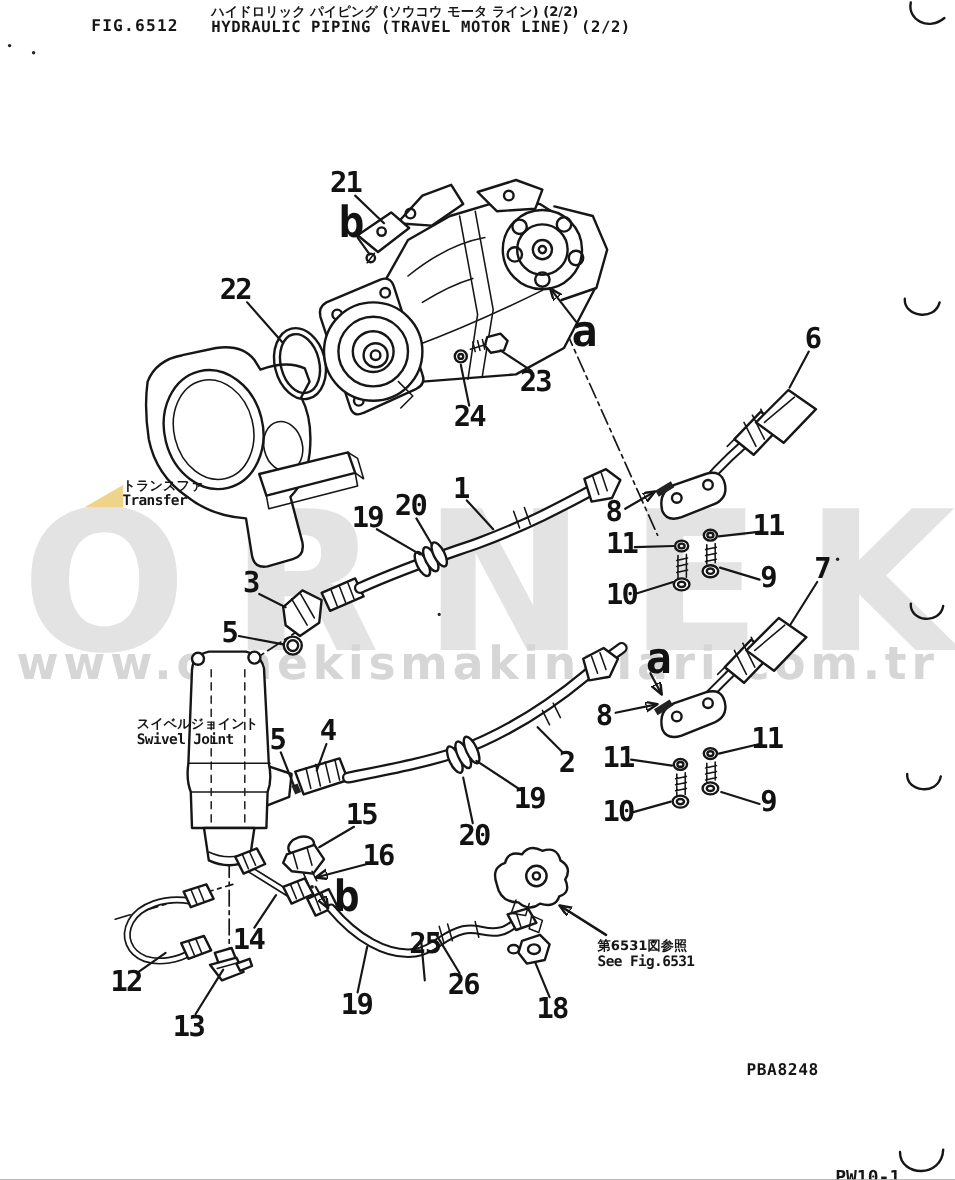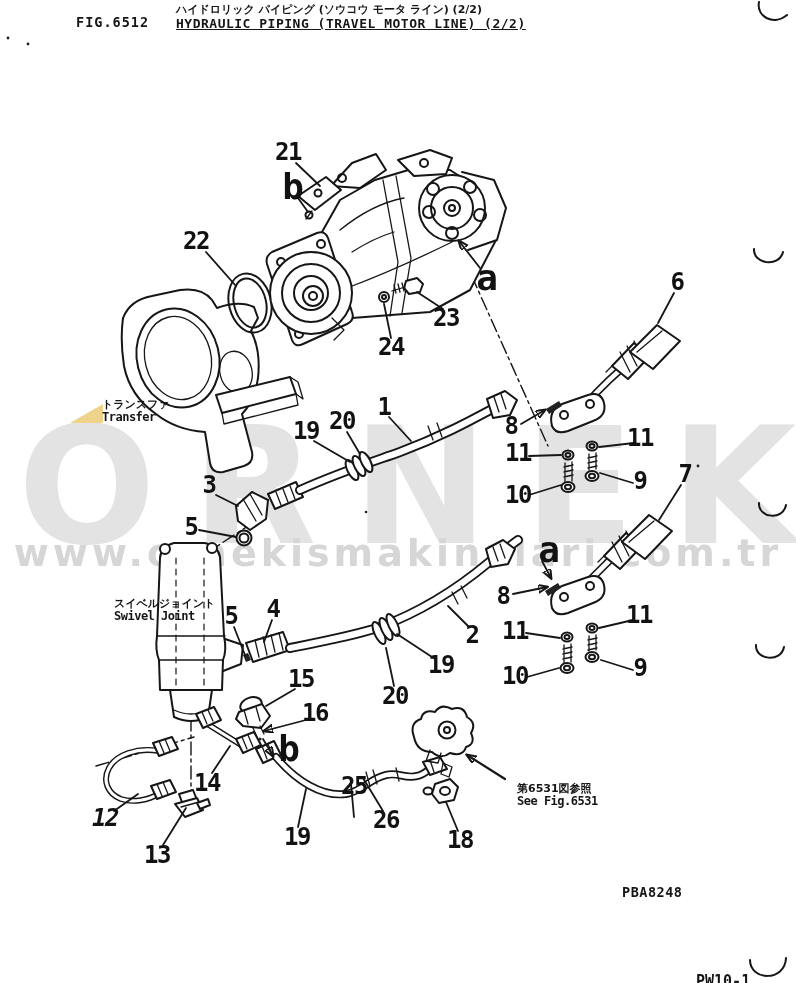--- a/index.html
+++ b/index.html
@@ -2,34 +2,34 @@
 <html><head>
 <meta charset="utf-8">
 <style>
   html,body{margin:0;padding:0;background:#888;}
   .page{position:relative;width:796px;height:983px;background:#ffffff;overflow:hidden;
         font-family:"DejaVu Sans Mono","Liberation Mono",monospace;color:#161616;}
   .abs{position:absolute;white-space:nowrap;}
   
   .hdr-fig{left:48px;top:14px;font-size:13.5px;font-weight:bold;letter-spacing:1px;margin-left:28px;}
   .hdr-jp{left:176px;top:2px;font-size:11px;font-weight:bold;font-family:"DejaVu Sans",sans-serif;}
-  .hdr-en{left:176px;top:16px;font-size:13px;font-weight:bold;letter-spacing:.5px;text-decoration:underline;}
+  .hdr-en{left:176px;top:16px;font-size:13px;font-weight:bold;letter-spacing:.5px;}
   
   .wm-brand{left:18px;top:406px;font-size:162px;line-height:1;font-weight:bold;
             font-family:"DejaVu Sans","Liberation Sans",sans-serif;color:#e3e3e3;letter-spacing:36px;z-index:1;}
   .wm-url{left:0;top:534px;width:796px;text-align:center;font-size:38px;line-height:1;font-weight:bold;
           font-family:"DejaVu Sans","Liberation Sans",sans-serif;color:#d6d6d6;letter-spacing:4px;z-index:1;}
   
   #diagram{position:absolute;left:0;top:0;z-index:2;}
   
   .lbl-jp{font-size:11px;font-weight:bold;font-family:"DejaVu Sans",sans-serif;line-height:12px;}
   .lbl-en{font-size:12px;font-weight:bold;line-height:13px;letter-spacing:-0.5px;}
   .transfer-box{left:102px;top:399px;z-index:3;}
   .swivel-box{left:114px;top:598px;z-index:3;}
-  .seefig-box{left:498px;top:783px;z-index:3;margin-left:19px;}
+  .seefig-box{left:498px;top:783px;z-index:3;}
   .tri{left:70px;top:404px;width:33px;height:19px;background:#f0d38a;
        clip-path:polygon(0 100%,100% 0,100% 100%);z-index:2;}
   .code-pba{left:622px;top:884px;font-size:13.5px;font-weight:bold;letter-spacing:.5px;z-index:3;}
   .code-pw{left:696px;top:972px;font-size:15px;font-weight:bold;z-index:3;}
   
   .callout{position:absolute;transform:translate(-50%,-50%);font-size:24px;font-weight:bold;
            letter-spacing:-1.5px;z-index:4;color:#121212;}
   .callout.letter{font-size:36px;letter-spacing:0;}
   
   #diagram path,#diagram line,#diagram circle,#diagram ellipse,#diagram polyline
@@ -421,20 +421,20 @@
       <div class="callout" style="left: 639px; top: 615px;">11</div>
       <div class="callout" style="left: 515px; top: 676px;">10</div>
       <div class="callout" style="left: 640px; top: 668px;">9</div>
       <div class="callout" style="left: 472px; top: 635px;">2</div>
       <div class="callout" style="left: 441px; top: 665px;">19</div>
       <div class="callout" style="left: 395px; top: 696px;">20</div>
       <div class="callout" style="left: 301px; top: 679px;">15</div>
       <div class="callout" style="left: 315px; top: 713px;">16</div>
       <div class="callout letter" style="left: 289px; top: 748px;">b</div>
       <div class="callout" style="left: 207px; top: 783px;">14</div>
-      <div class="callout" style="left: 105px; top: 818px; font-style: italic;">12</div>
+      <div class="callout" style="left: 105px; top: 818px;">12</div>
       <div class="callout" style="left: 157px; top: 855px;">13</div>
       <div class="callout" style="left: 297px; top: 837px;">19</div>
       <div class="callout" style="left: 354px; top: 786px;">25</div>
       <div class="callout" style="left: 386px; top: 820px;">26</div>
       <div class="callout" style="left: 460px; top: 840px;">18</div>
     </div>
 </div>
 
 </body></html>

